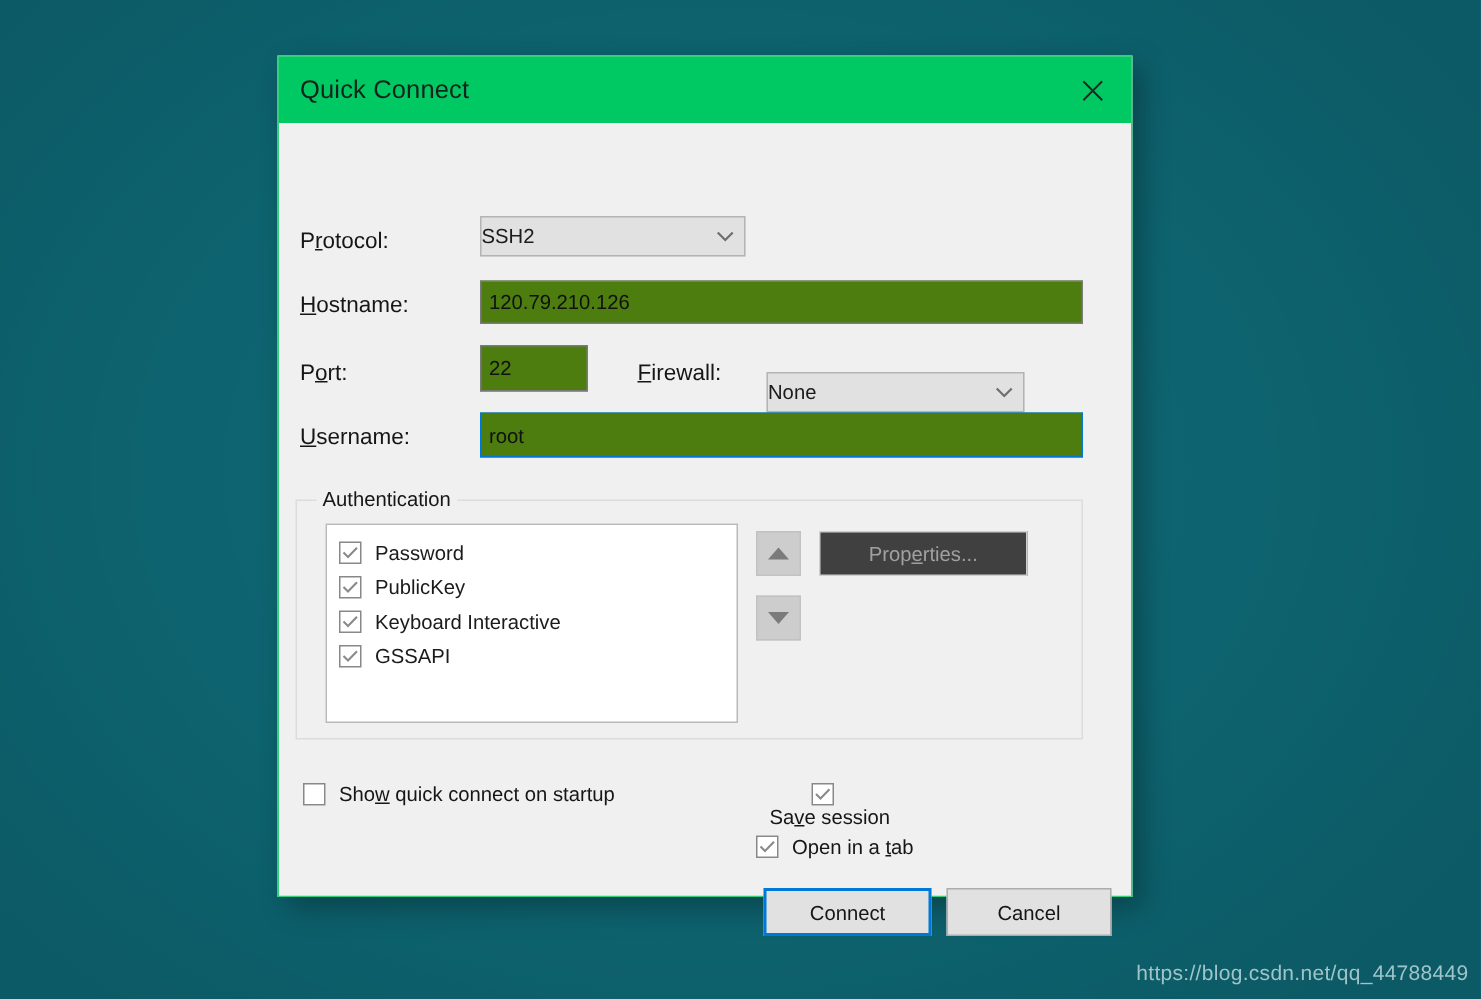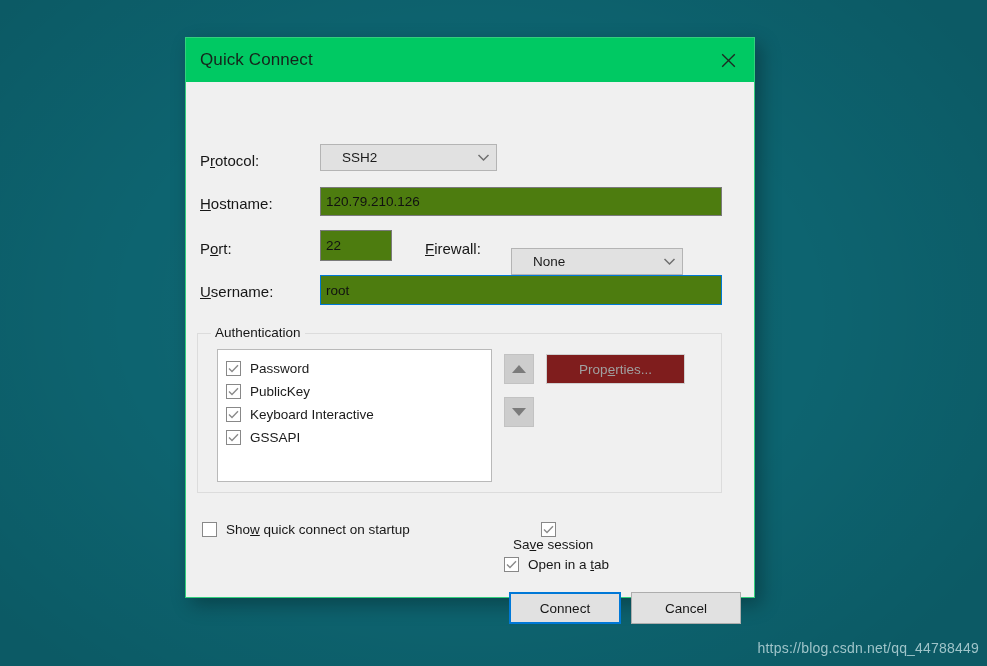--- a/index.html
+++ b/index.html
@@ -95,21 +95,21 @@
   .combo {
     position: absolute;
     box-sizing: border-box;
     border: 1px solid #b4b4b4;
     background: #e1e1e1;
     display: flex;
     align-items: center;
     font-size: 13.5px;
     color: #1b1b1b;
   }
-  .combo .val { padding-left: 21px; flex: 1; }
+  .combo .val { padding-left: 0; flex: 1; }
   .combo .chev {
     width: 26px;
     display: flex;
     align-items: center;
     justify-content: center;
   }
 
   
   .groupbox {
     position: absolute;
@@ -187,21 +187,21 @@
     border: 1px solid #adadad;
     font-family: "Liberation Sans", sans-serif;
     font-size: 13.5px;
     color: #161616;
     display: flex;
     align-items: center;
     justify-content: center;
     white-space: nowrap;
   }
   .btn.default { border: 2px solid #0078d7; align-items: center; }
-  .btn.disabled { color: #a0a0a0; background: #7f1d1d; border-color: #cfcfcf; }
+  .btn.disabled { color: #a0a0a0; background: #404040; border-color: #cfcfcf; }
   .btn u { text-decoration: underline; text-underline-offset: 1px; }
 
   
   .cbrow {
     position: absolute;
     display: flex;
     align-items: center;
     font-size: 13.5px;
     color: #161616;
     white-space: nowrap;

